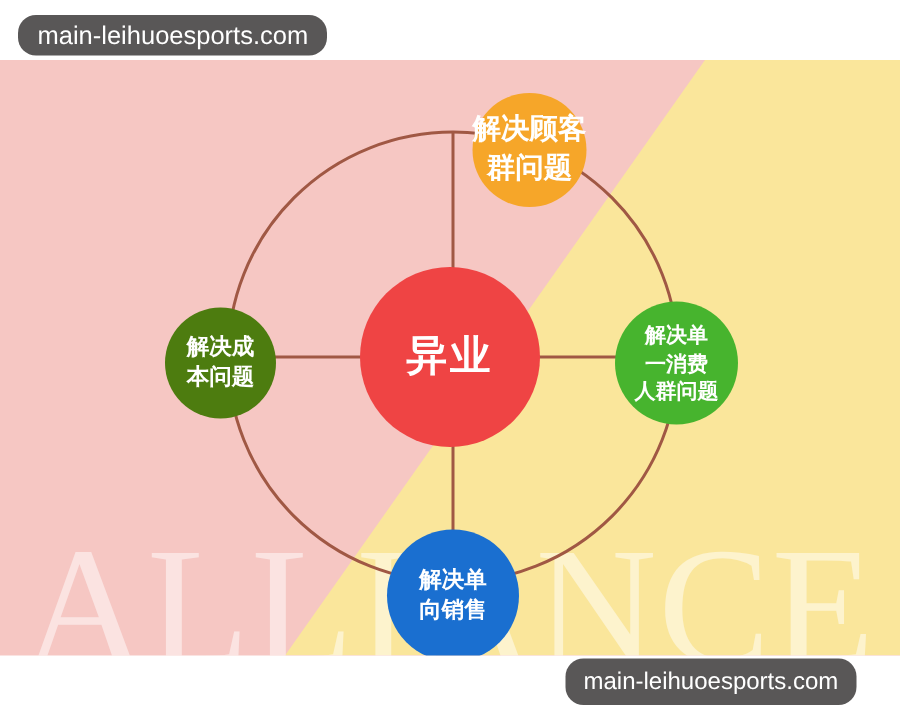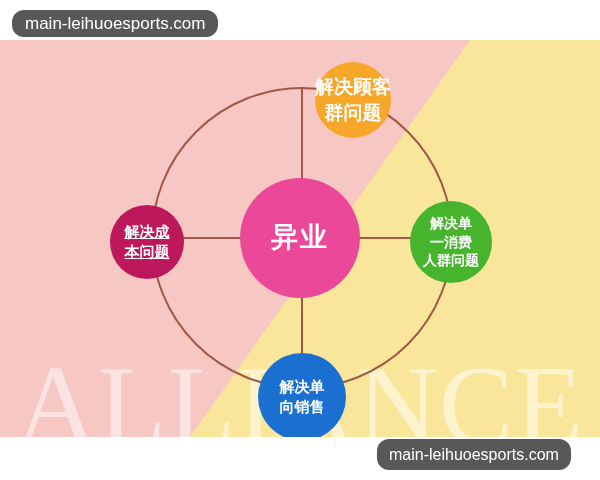--- a/index.html
+++ b/index.html
@@ -59,37 +59,37 @@
       <circle cx="302" cy="198" r="150" fill="none" stroke-width="2" stroke="#a05844"></circle>
       <line x1="152" y1="198" x2="452" y2="198" stroke-width="2" stroke="#a05844"></line>
       <line x1="302" y1="48" x2="302" y2="348" stroke-width="2" stroke="#a05844"></line>
     </svg>
 
     <div class="node node-top" style="background: rgb(246, 166, 41);">
       <div>解决顾客</div>
       <div>群问题</div>
     </div>
 
-    <div class="node node-left" style="background: #be185d; text-decoration: underline;">
+    <div class="node node-left" style="background: #4d7c0f;">
       <div>解决成</div>
       <div>本问题</div>
     </div>
 
     <div class="node node-right" style="background: rgb(71, 180, 46);">
       <div>解决单</div>
       <div>一消费</div>
       <div>人群问题</div>
     </div>
 
     <div class="node node-bottom" style="background: rgb(26, 111, 208);">
       <div>解决单</div>
       <div>向销售</div>
     </div>
 
-    <div class="node node-center" style="background: #ec4899;">
+    <div class="node node-center" style="background: #ef4444;">
       <div>异业</div>
     </div>
 
   </div>
 
   <div class="bar bar-bottom">
     <span>main-leihuoesports.com</span>
   </div>
 
 </div>

